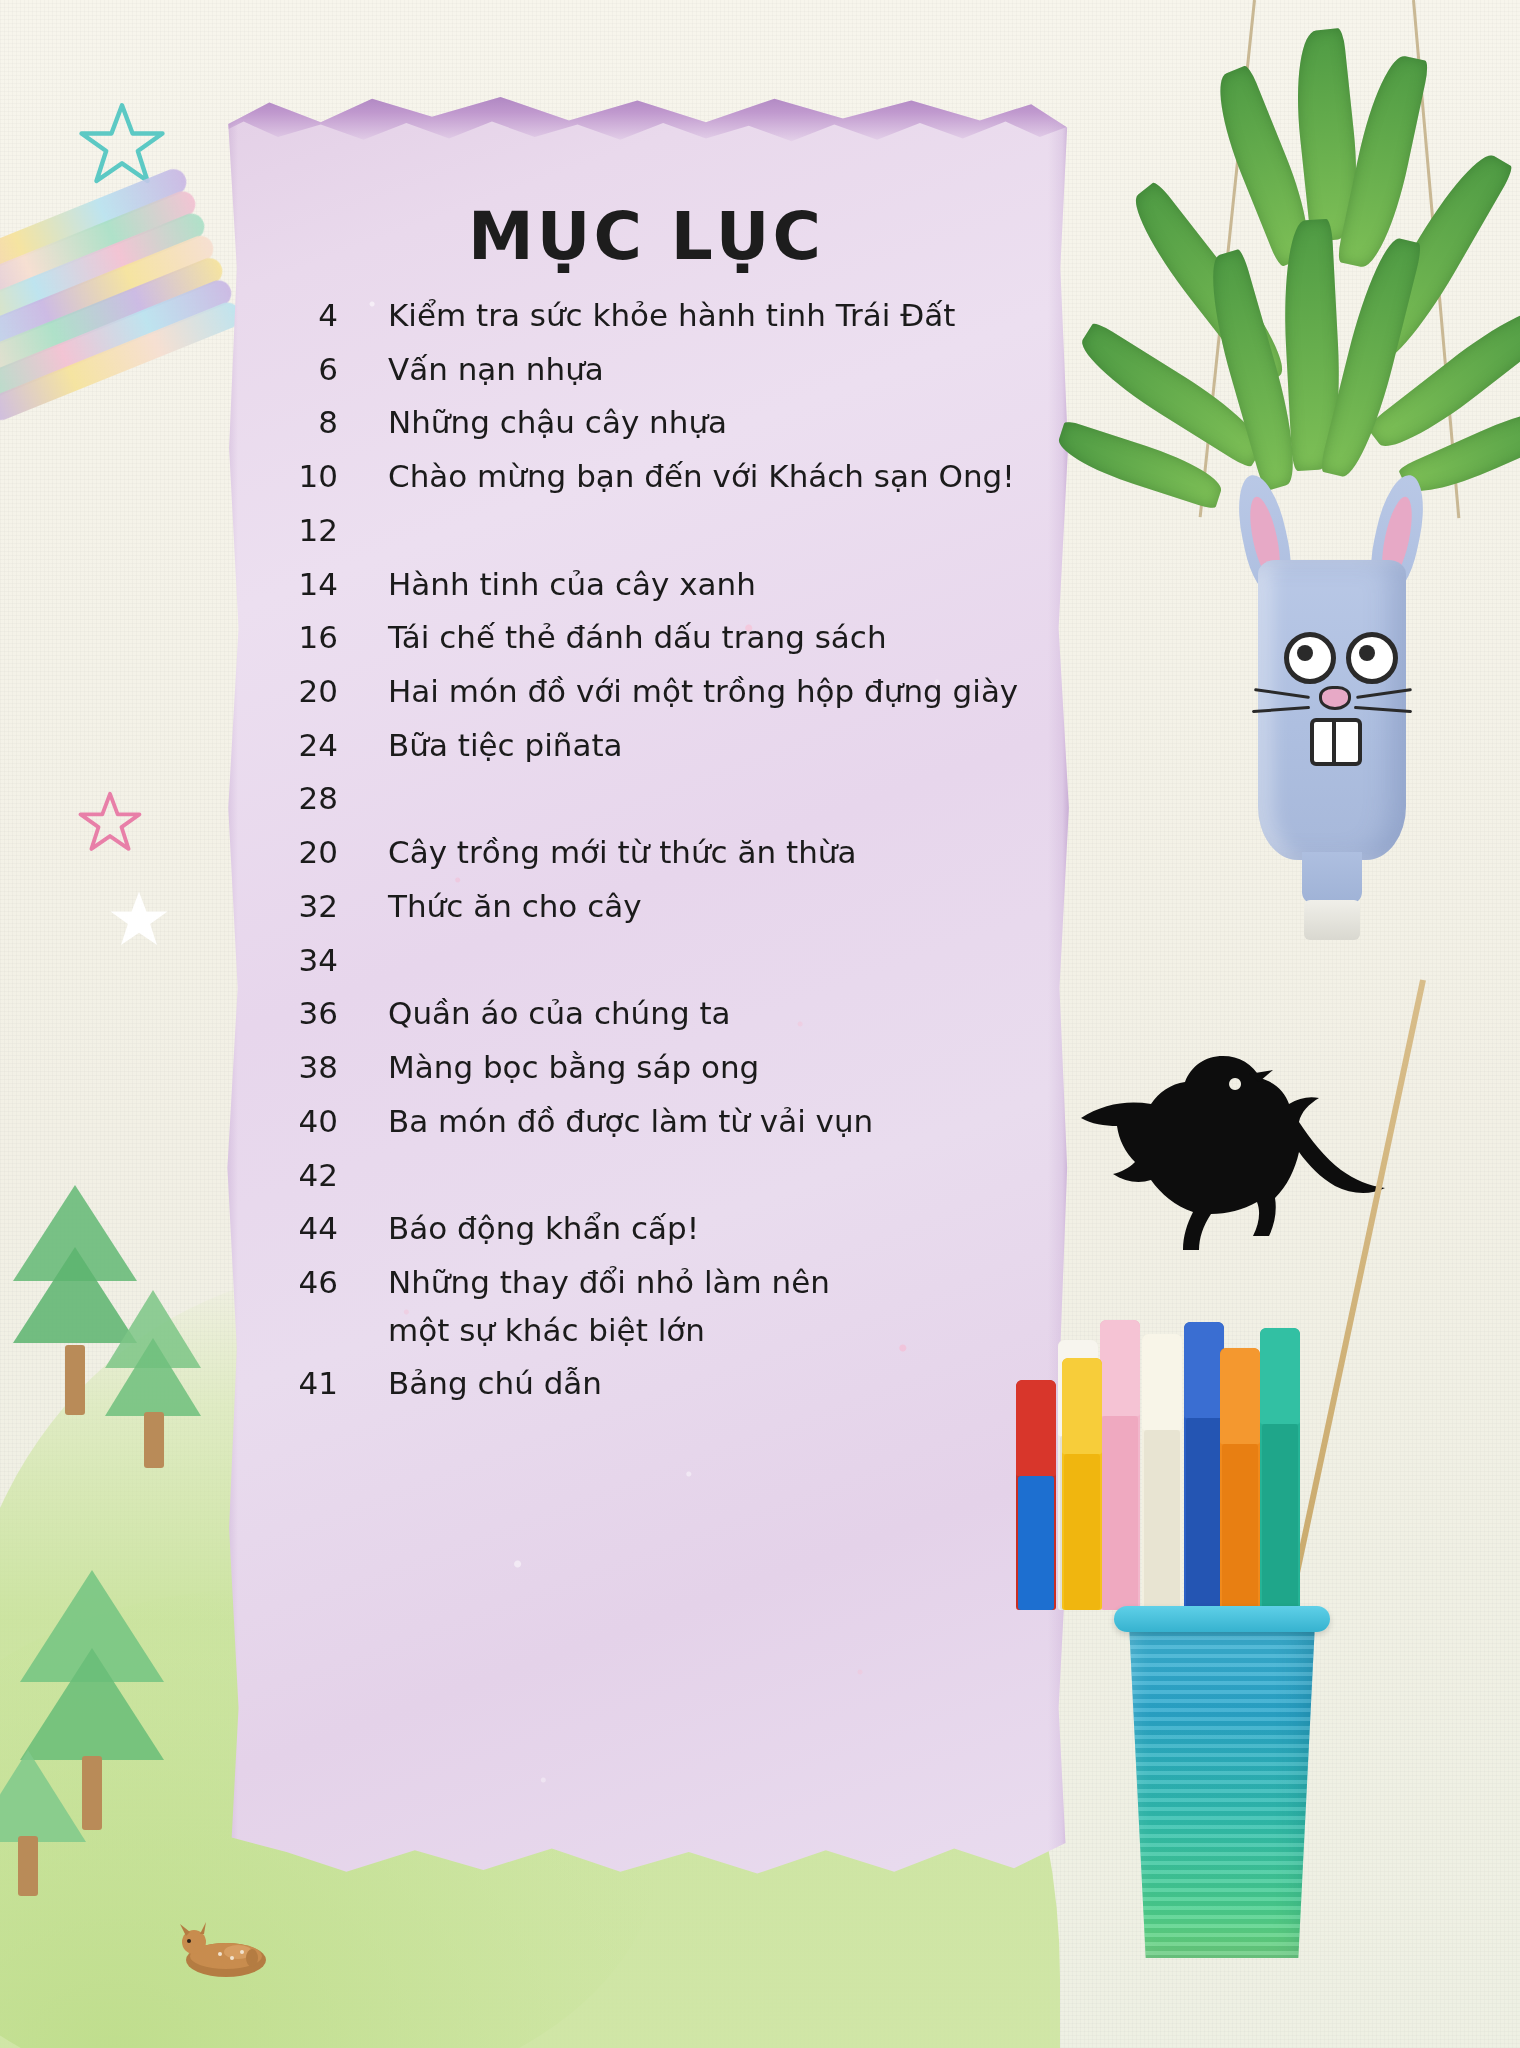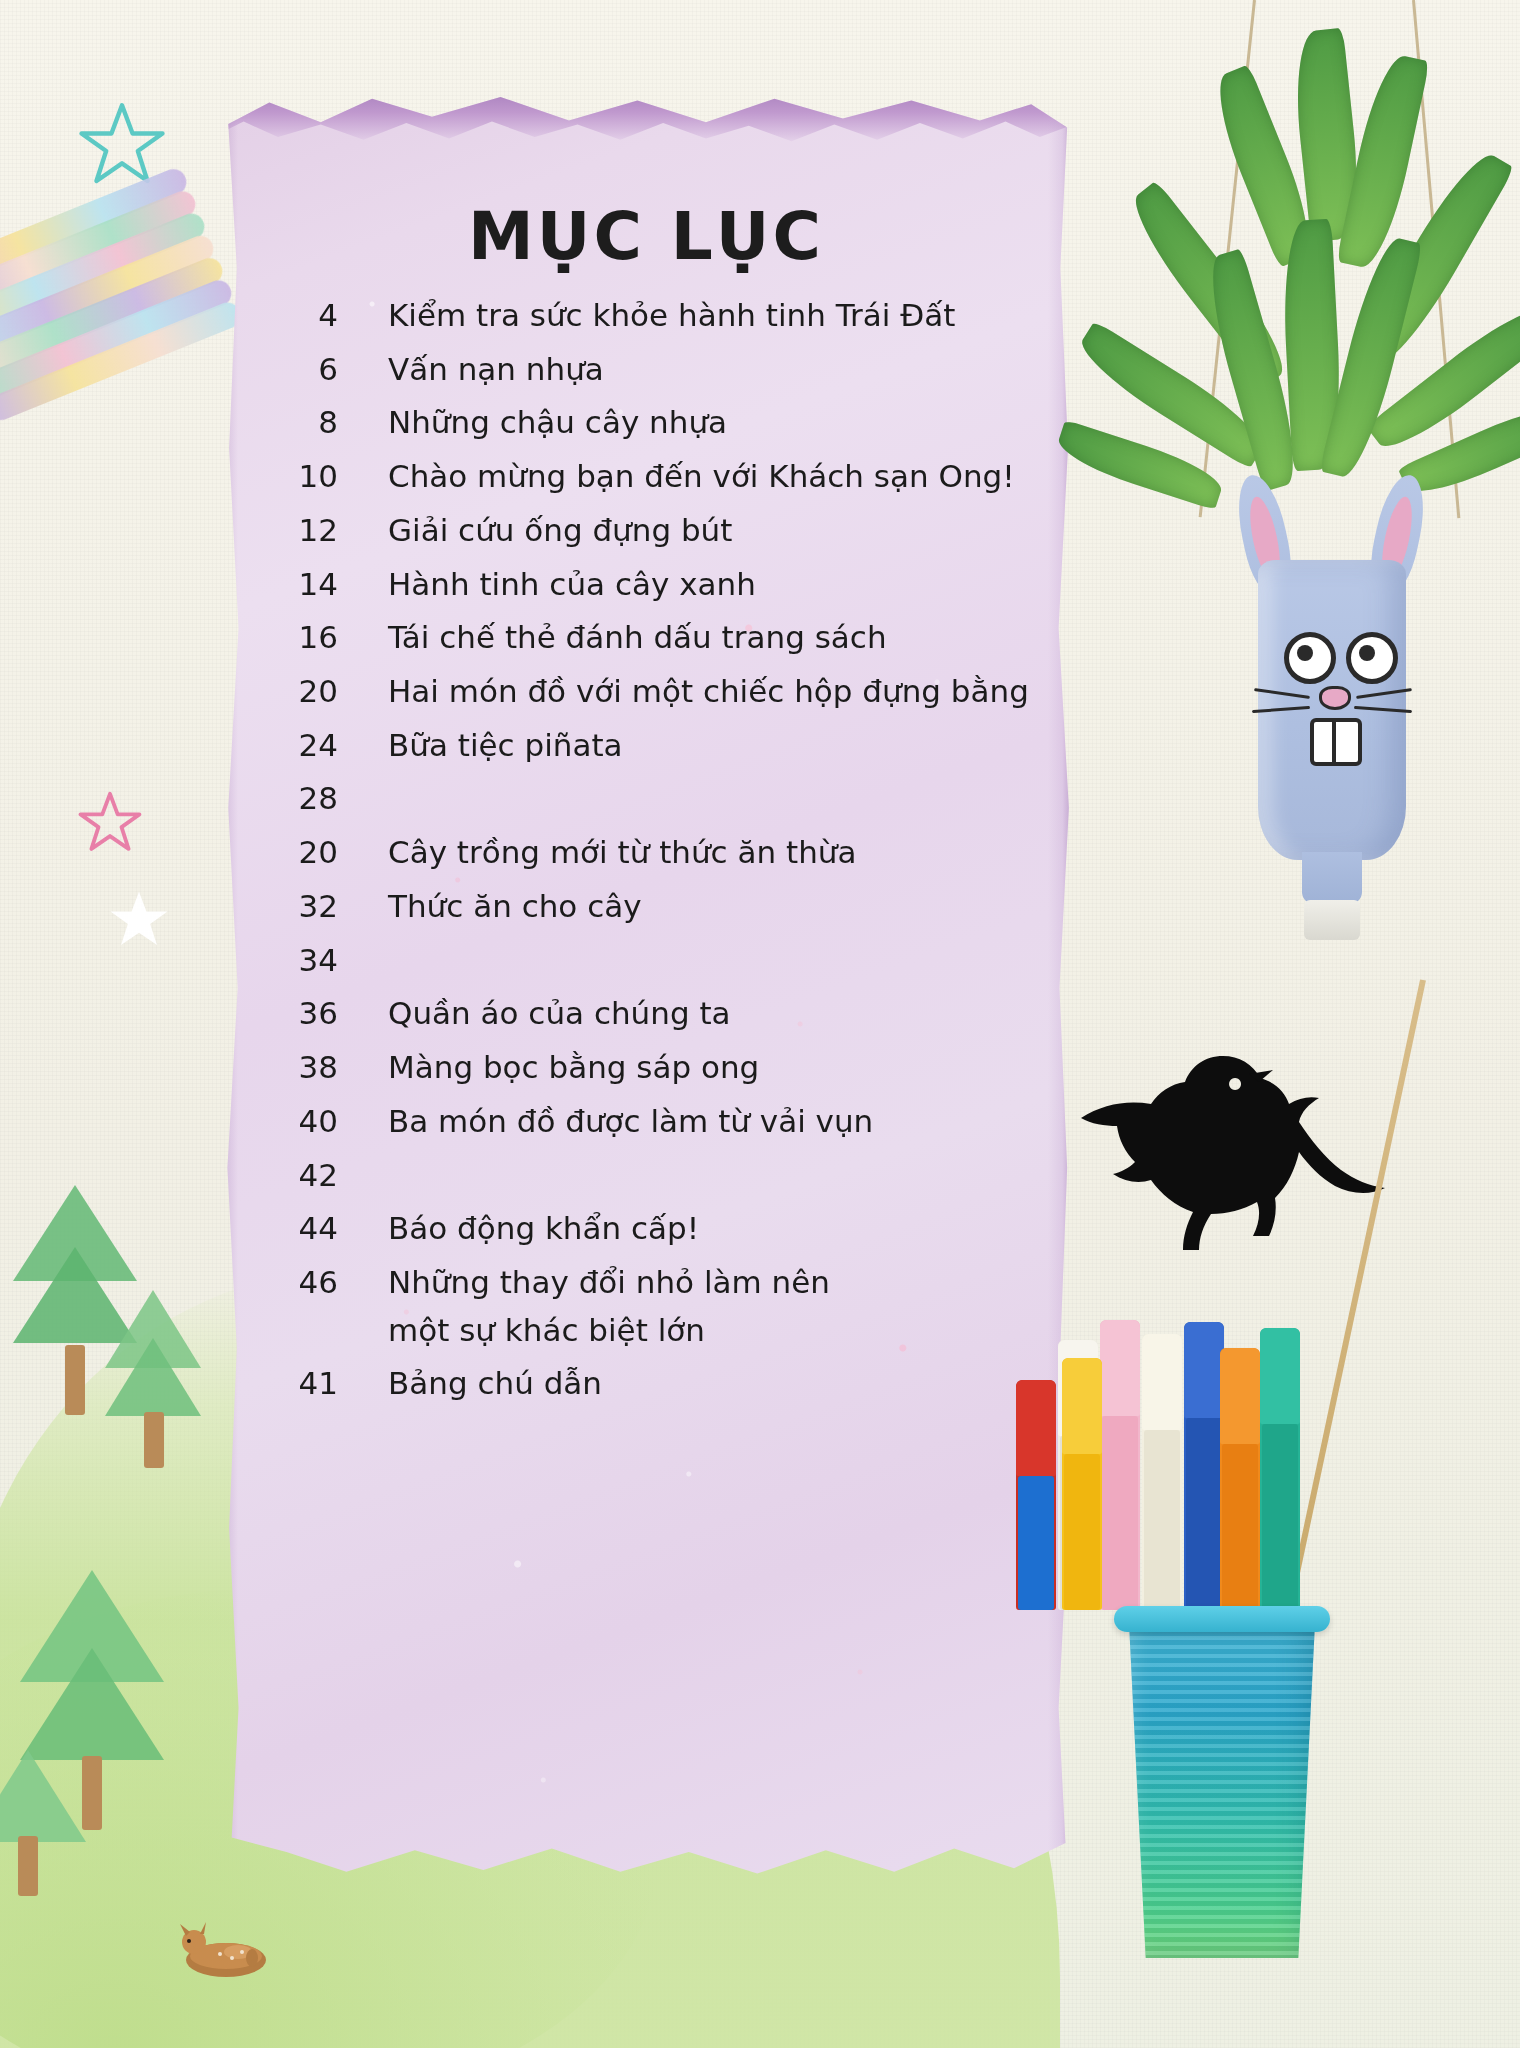--- a/index.html
+++ b/index.html
@@ -444,33 +444,32 @@
       <li class="toc-row">
         <span class="toc-page">8</span>
         <span class="toc-label">Những chậu cây nhựa</span>
       </li>
       <li class="toc-row">
         <span class="toc-page">10</span>
         <span class="toc-label">Chào mừng bạn đến với Khách sạn Ong!</span>
       </li>
       <li class="toc-row">
         <span class="toc-page">12</span>
-        <span class="toc-label">Giải cứu ống đựng bút</span>
       </li>
       <li class="toc-row">
         <span class="toc-page">14</span>
         <span class="toc-label">Hành tinh của cây xanh</span>
       </li>
       <li class="toc-row">
         <span class="toc-page">16</span>
         <span class="toc-label">Tái chế thẻ đánh dấu trang sách</span>
       </li>
       <li class="toc-row">
         <span class="toc-page">20</span>
-        <span class="toc-label">Hai món đồ với một chiếc hộp đựng bằng</span>
+        <span class="toc-label">Hai món đồ với một trồng hộp đựng giày</span>
       </li>
       <li class="toc-row">
         <span class="toc-page">24</span>
         <span class="toc-label">Bữa tiệc piñata</span>
       </li>
       <li class="toc-row">
         <span class="toc-page">28</span>
       </li>
       <li class="toc-row">
         <span class="toc-page">20</span>

